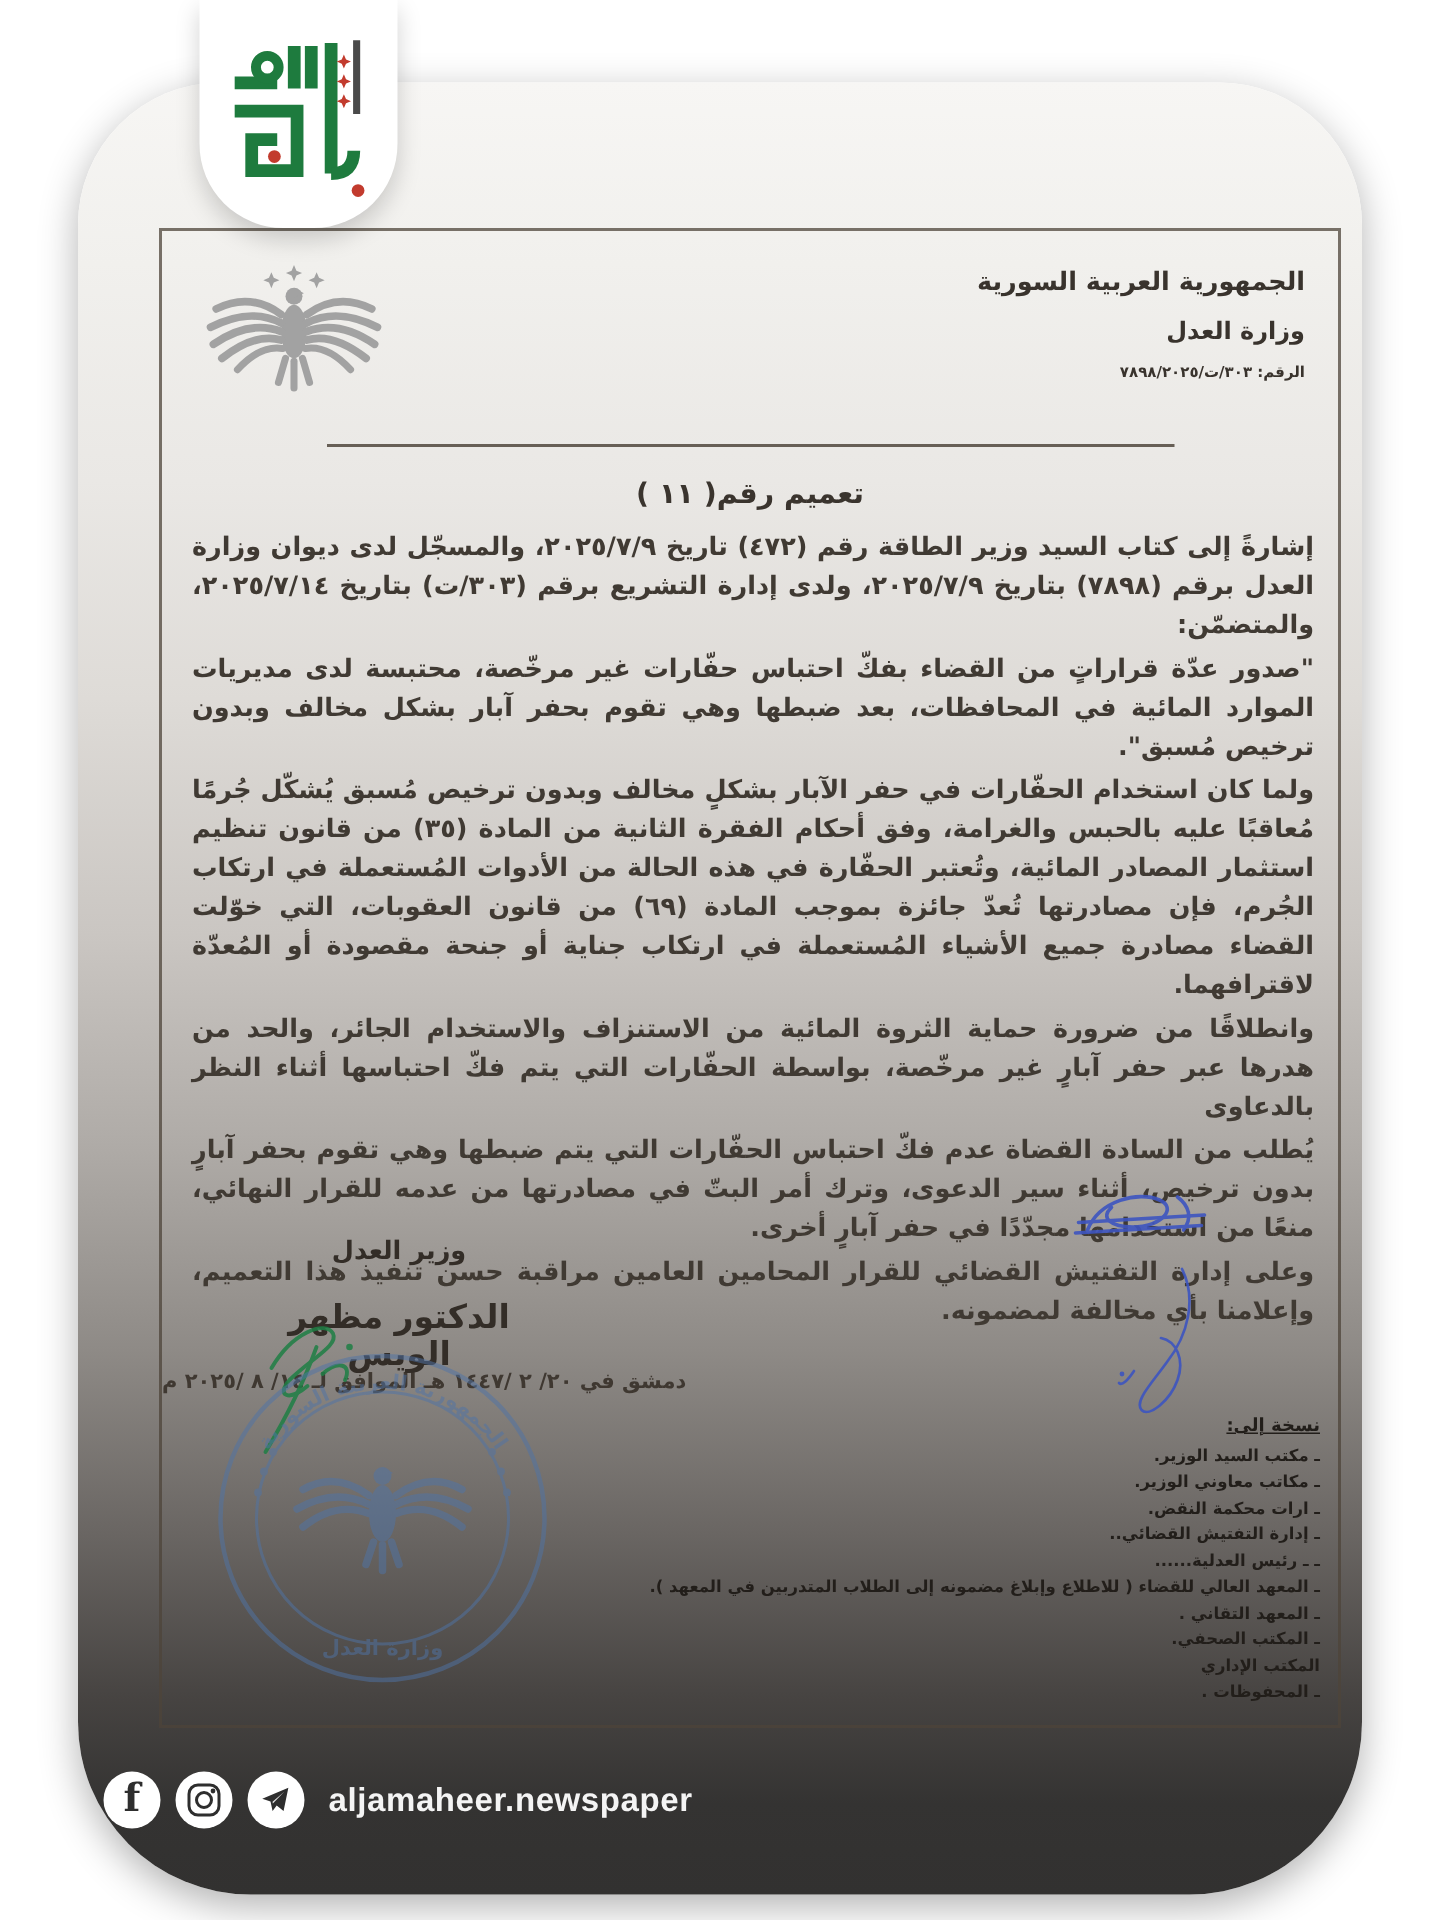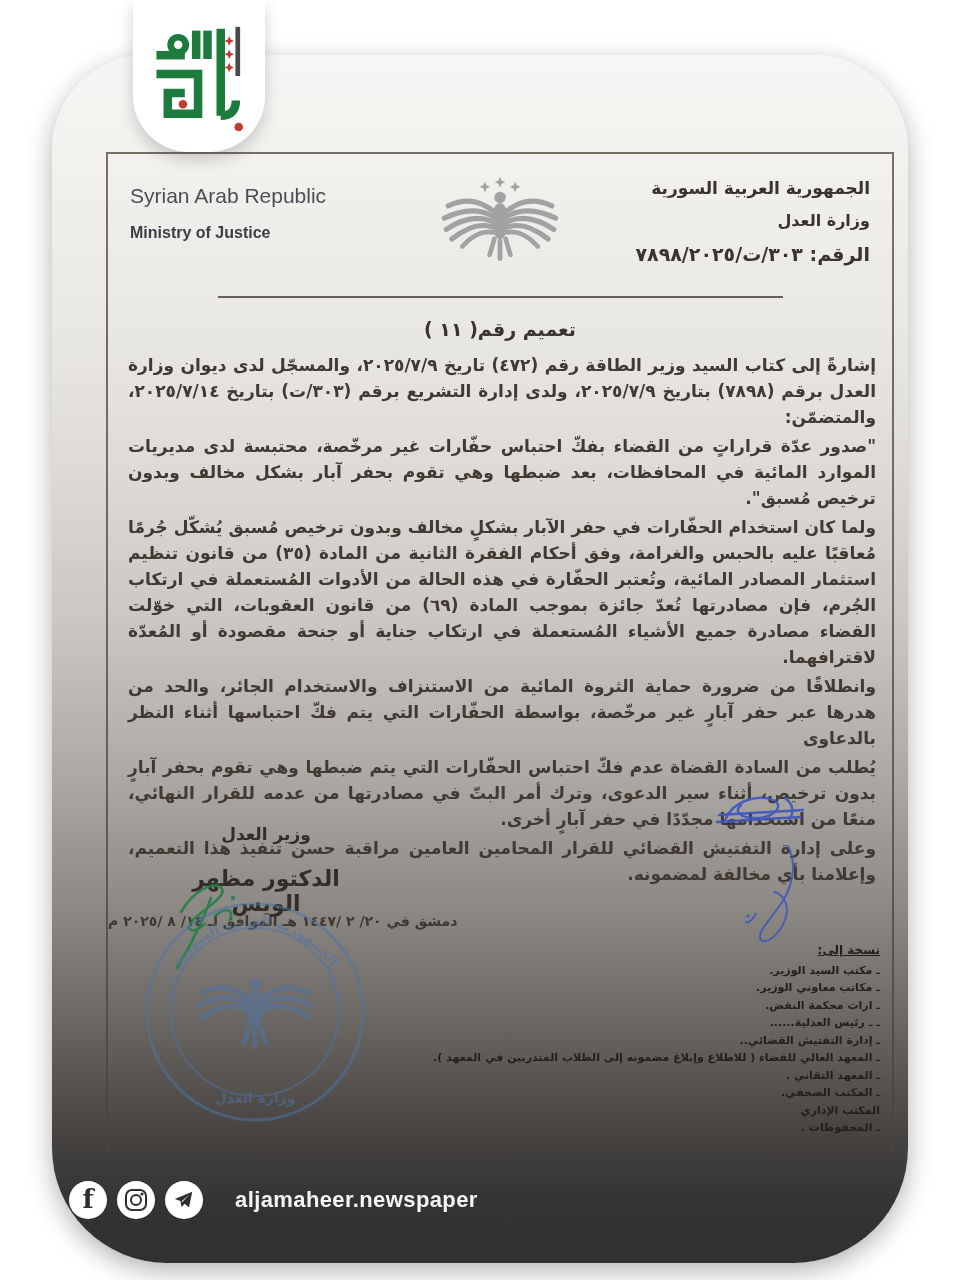--- a/index.html
+++ b/index.html
@@ -35,21 +35,21 @@
        padding:18px 22px 0 22px;}
   .hdr-en{width:250px;padding-top:12px;}
   .en1{font-family:"Liberation Sans",sans-serif;font-size:21px;color:#4d4d57;}
   .en2{font-family:"Liberation Sans",sans-serif;font-size:16px;font-weight:700;
        color:#3d3d46;margin-top:16px;}
   .hdr-eagle{width:132px;flex:none;}
   .hdr-ar{width:250px;text-align:right;direction:rtl;color:#39332d;
           font-weight:700;padding-top:6px;}
   .ar1{font-size:17px;}
   .ar2{font-size:16px;margin-top:13px;}
-  .ar3{font-size:19px;margin-top:13px;}
+  .ar3{font-size:10px;margin-top:13px;}
   .hdr-rule{width:565px;margin:22px auto 0;border:none;
             border-top:2px solid rgba(70,60,50,.8);}
   .title{text-align:center;direction:rtl;font-weight:700;font-size:19px;
          color:#3a342e;margin-top:20px;letter-spacing:.5px;}
   .bodytext{direction:rtl;text-align:justify;padding:12px 16px 0 20px;
             font-size:17px;font-weight:700;color:#403a33;line-height:26px;}
   .bodytext p{margin:0 0 3px;}
   .date-line{direction:rtl;text-align:left;font-weight:700;font-size:14px;
              color:#3f3831;margin-top:26px;}
   .sign{position:absolute;left:48px;top:670px;width:220px;text-align:center;
@@ -68,34 +68,30 @@
           margin-bottom:2px;}
   .copies div{white-space:nowrap;}
   
   .footer{position:absolute;left:17px;top:1126px;display:flex;
           align-items:center;gap:10px;}
   .sicon{width:38px;height:38px;border-radius:50%;background:#ffffff;
          display:flex;align-items:center;justify-content:center;flex:none;}
   .fb-glyph{font-family:"DejaVu Serif",serif;font-weight:700;font-size:26px;
             color:#2e2e2e;margin-top:-3px;}
   .handle{color:#f4f4f4;font-family:"Liberation Sans",sans-serif;
-          font-size:22px;font-weight:700;letter-spacing:.4px;margin-left:22px;}
+          font-size:22px;font-weight:700;letter-spacing:.4px;margin-left:6px;}
 </style>
 </head>
 <body>
 
 <div class="card">
 
   <div class="doc">
 
     <div class="hdr">
-      <div class="hdr-en">
-        <div class="en1">Syrian Arab Republic</div>
-        <div class="en2">Ministry of Justice</div>
-      </div>
       <div class="hdr-eagle">
         <svg viewBox="0 0 140 104" width="132" height="98">
           <g fill="none" stroke="#a2a2a2" stroke-linecap="round">
 
             <g fill="#a2a2a2" stroke="none">
               <path d="M54 10 l1.7 4 4 1.7 -4 1.7 -1.7 4 -1.7 -4 -4 -1.7 4 -1.7z"></path>
               <path d="M70 5 l1.7 4 4 1.7 -4 1.7 -1.7 4 -1.7 -4 -4 -1.7 4 -1.7z"></path>
               <path d="M86 10 l1.7 4 4 1.7 -4 1.7 -1.7 4 -1.7 -4 -4 -1.7 4 -1.7z"></path>
             </g>
 
@@ -225,22 +221,22 @@
         </g>
       </svg>
     </div>
 
     <div class="copies">
       <div class="copies-heading">نسخة إلى:</div>
       <div>
           <div>ـ مكتب السيد الوزير.</div>
           <div>ـ مكاتب معاوني الوزير.</div>
           <div>ـ ارات محكمة النقض.</div>
+          <div>ـ إدارة التفتيش القضائي..</div>
           <div>ـ ـ رئيس العدلية......</div>
-          <div>ـ إدارة التفتيش القضائي..</div>
           <div>ـ المعهد العالي للقضاء ( للاطلاع وإبلاغ مضمونه إلى الطلاب المتدربين في المعهد ).</div>
           <div>ـ المعهد التقاني .</div>
           <div>ـ المكتب الصحفي.</div>
           <div>المكتب الإداري</div>
           <div>ـ المحفوظات .</div>
         </div>
     </div>
 
   </div>
 

